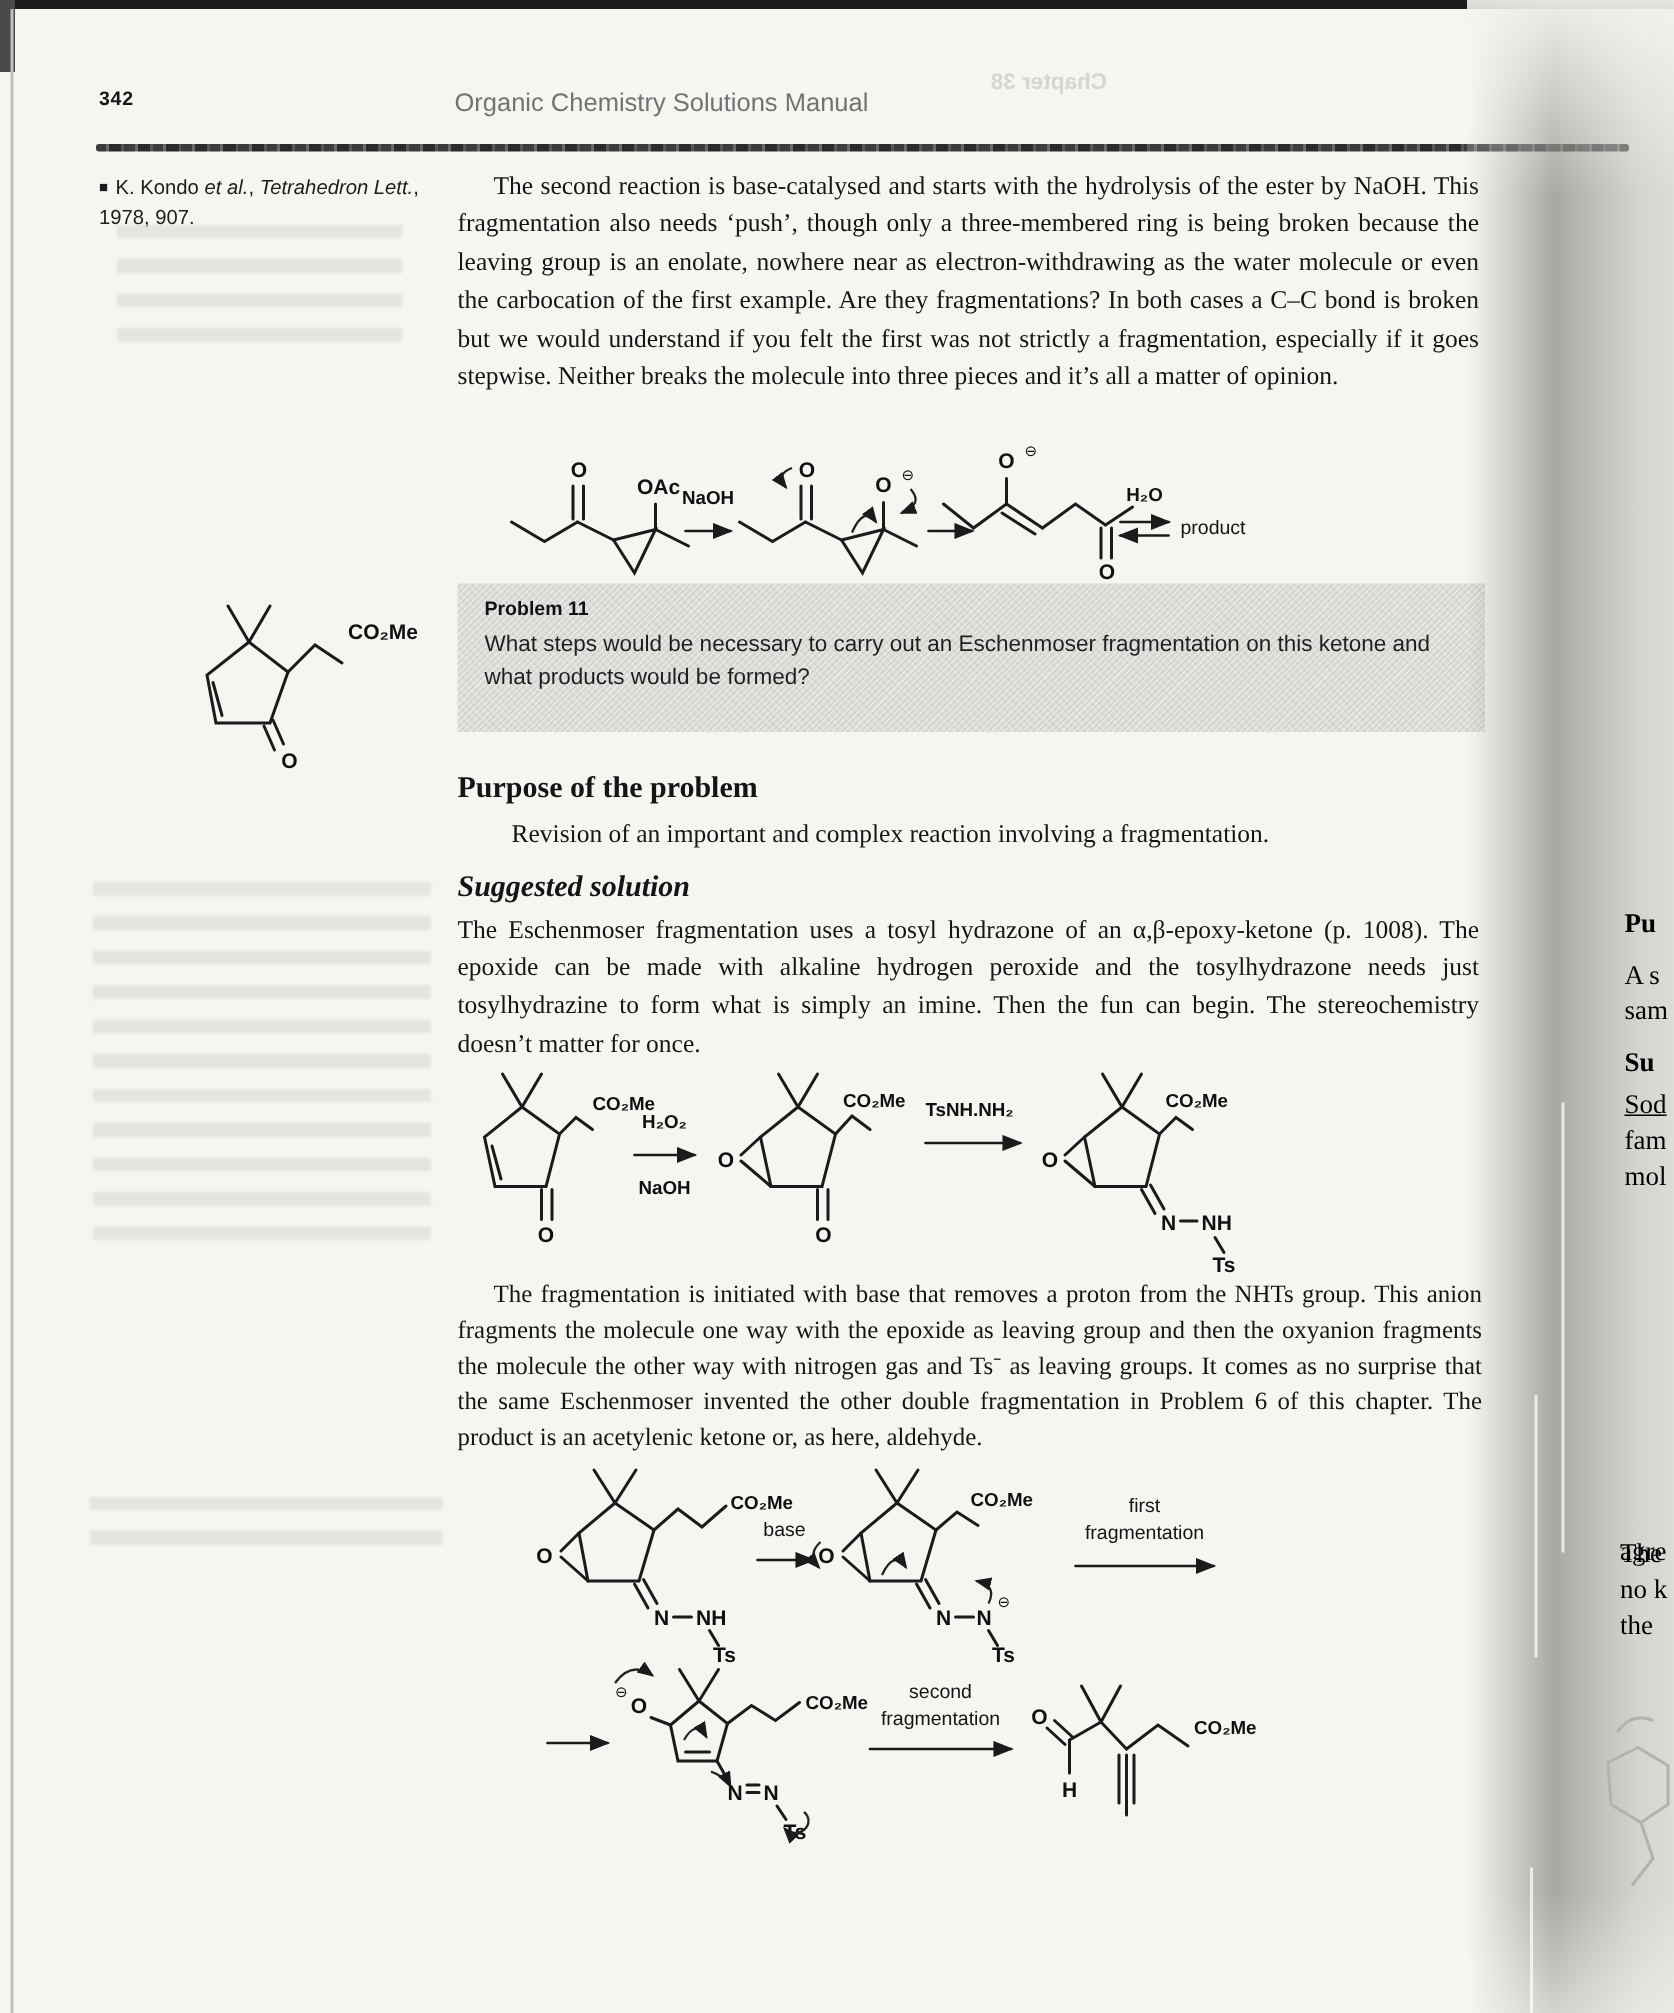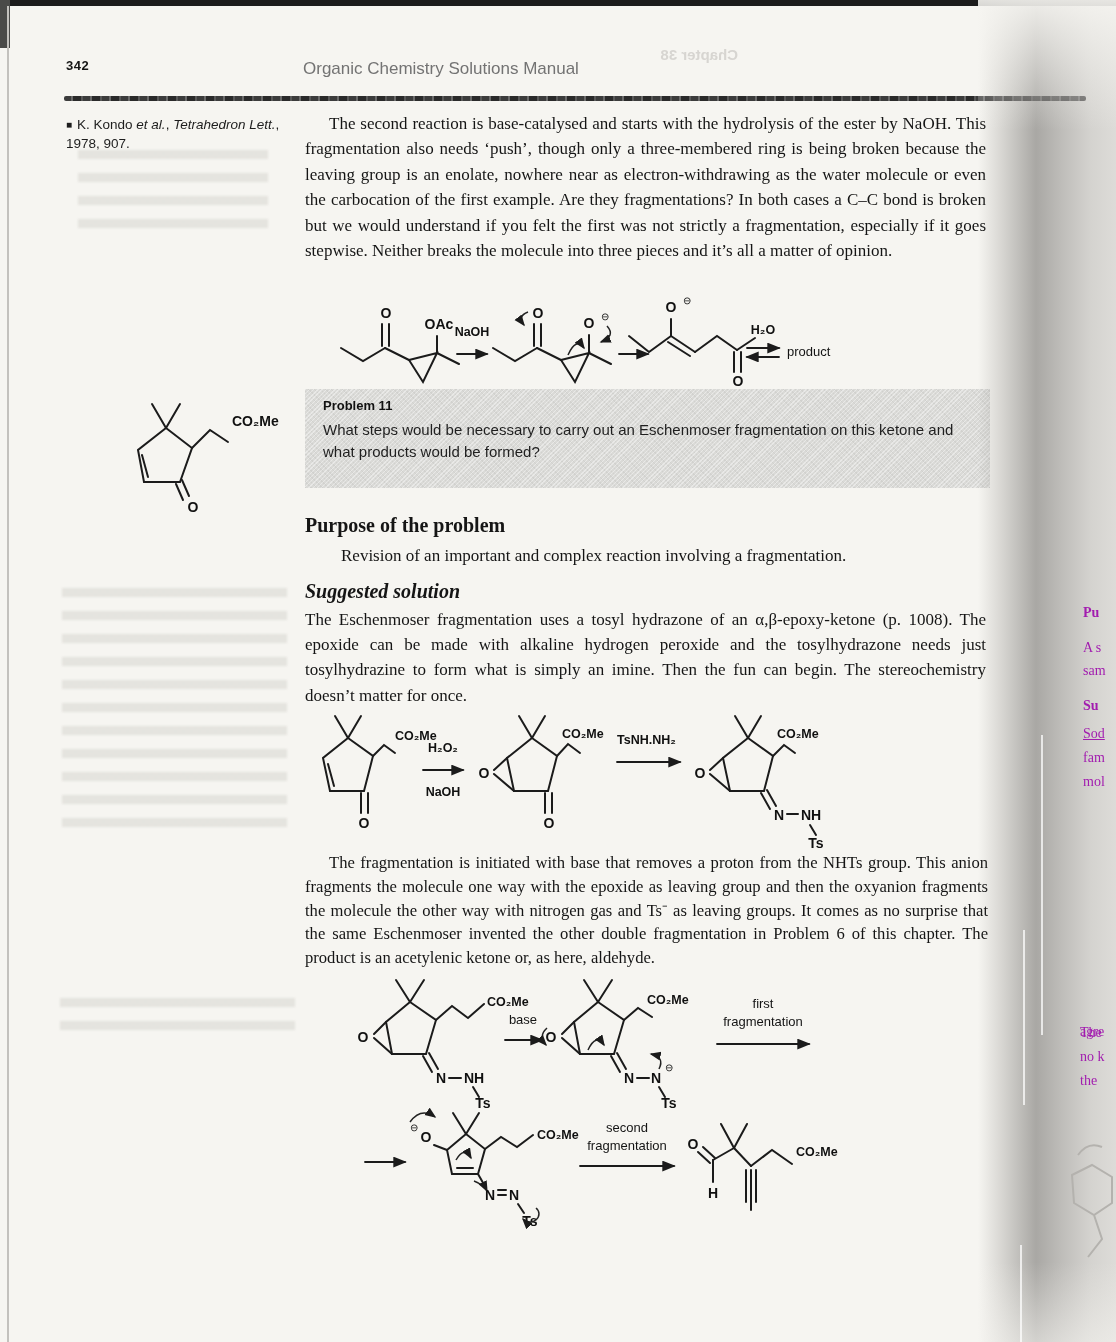--- a/index.html
+++ b/index.html
@@ -48,21 +48,21 @@
   .cl{font-family:"Liberation Sans",sans-serif;font-weight:bold;font-size:14px;fill:#101010;}
   .cls{font-family:"Liberation Sans",sans-serif;font-weight:bold;font-size:12.5px;fill:#101010;}
   .neg{font-family:"Liberation Sans",sans-serif;font-size:10px;fill:#101010;}
   .rl{font-family:"Liberation Sans",sans-serif;font-size:13px;fill:#141414;}
   
   .gutter{left:978px;top:0;width:138px;height:1342px;
     background:linear-gradient(90deg, rgba(130,128,124,0) 0%, rgba(122,120,116,0.26) 18%, rgba(106,104,101,0.55) 42%, rgba(133,131,128,0.48) 62%, rgba(166,164,161,0.42) 82%, rgba(184,182,179,0.40) 100%);}
   .gutter-top{left:978px;top:0;width:138px;height:130px;background:linear-gradient(180deg, rgba(246,245,241,0.9), rgba(246,245,241,0));}
   .gutter-bot{left:978px;top:1262px;width:138px;height:80px;background:linear-gradient(0deg, rgba(246,245,241,0.55), rgba(246,245,241,0));}
   .hl{background:rgba(255,255,255,0.72);width:2px;}
-  .frag{position:absolute;font-family:"Liberation Serif",serif;font-size:14px;color:#a21caf;white-space:nowrap;}
+  .frag{position:absolute;font-family:"Liberation Serif",serif;font-size:18px;color:#000000;white-space:nowrap;}
   .fragb{font-weight:bold;}
 </style>
 </head>
 <body>
 
 <div id="page">
 
   <div class="abs top-edge"></div>
   <div class="abs corner-edge"></div>
   <div class="abs left-line"></div>

